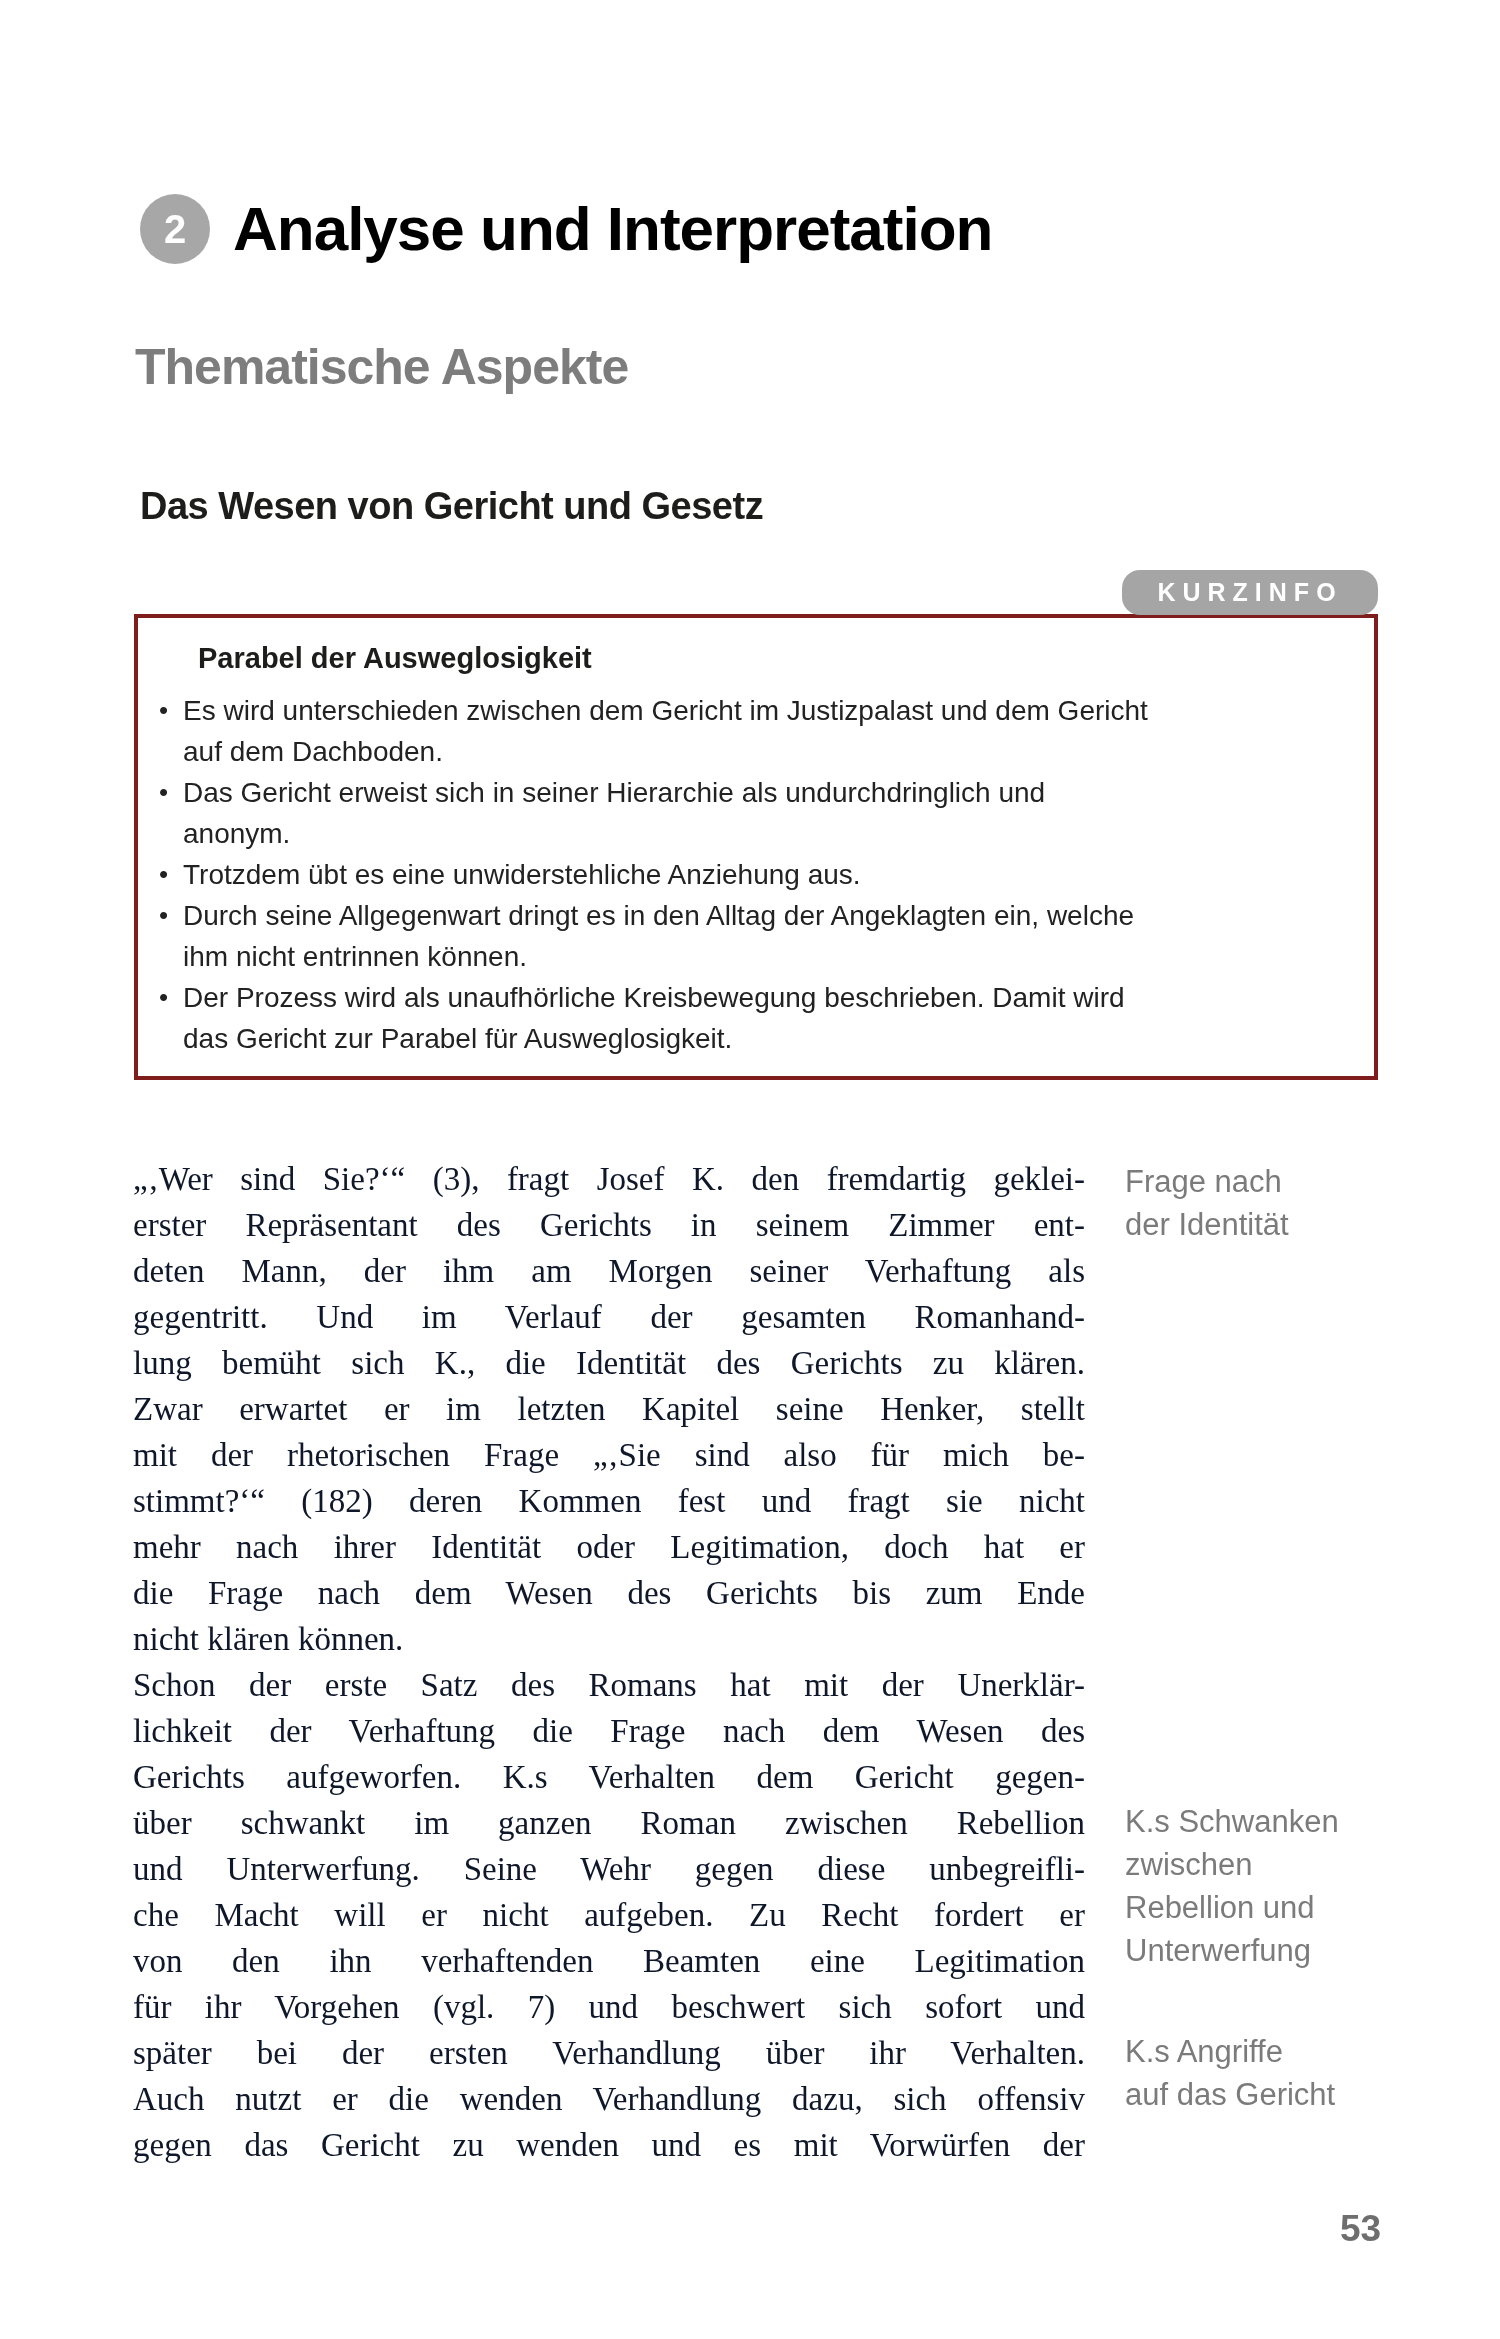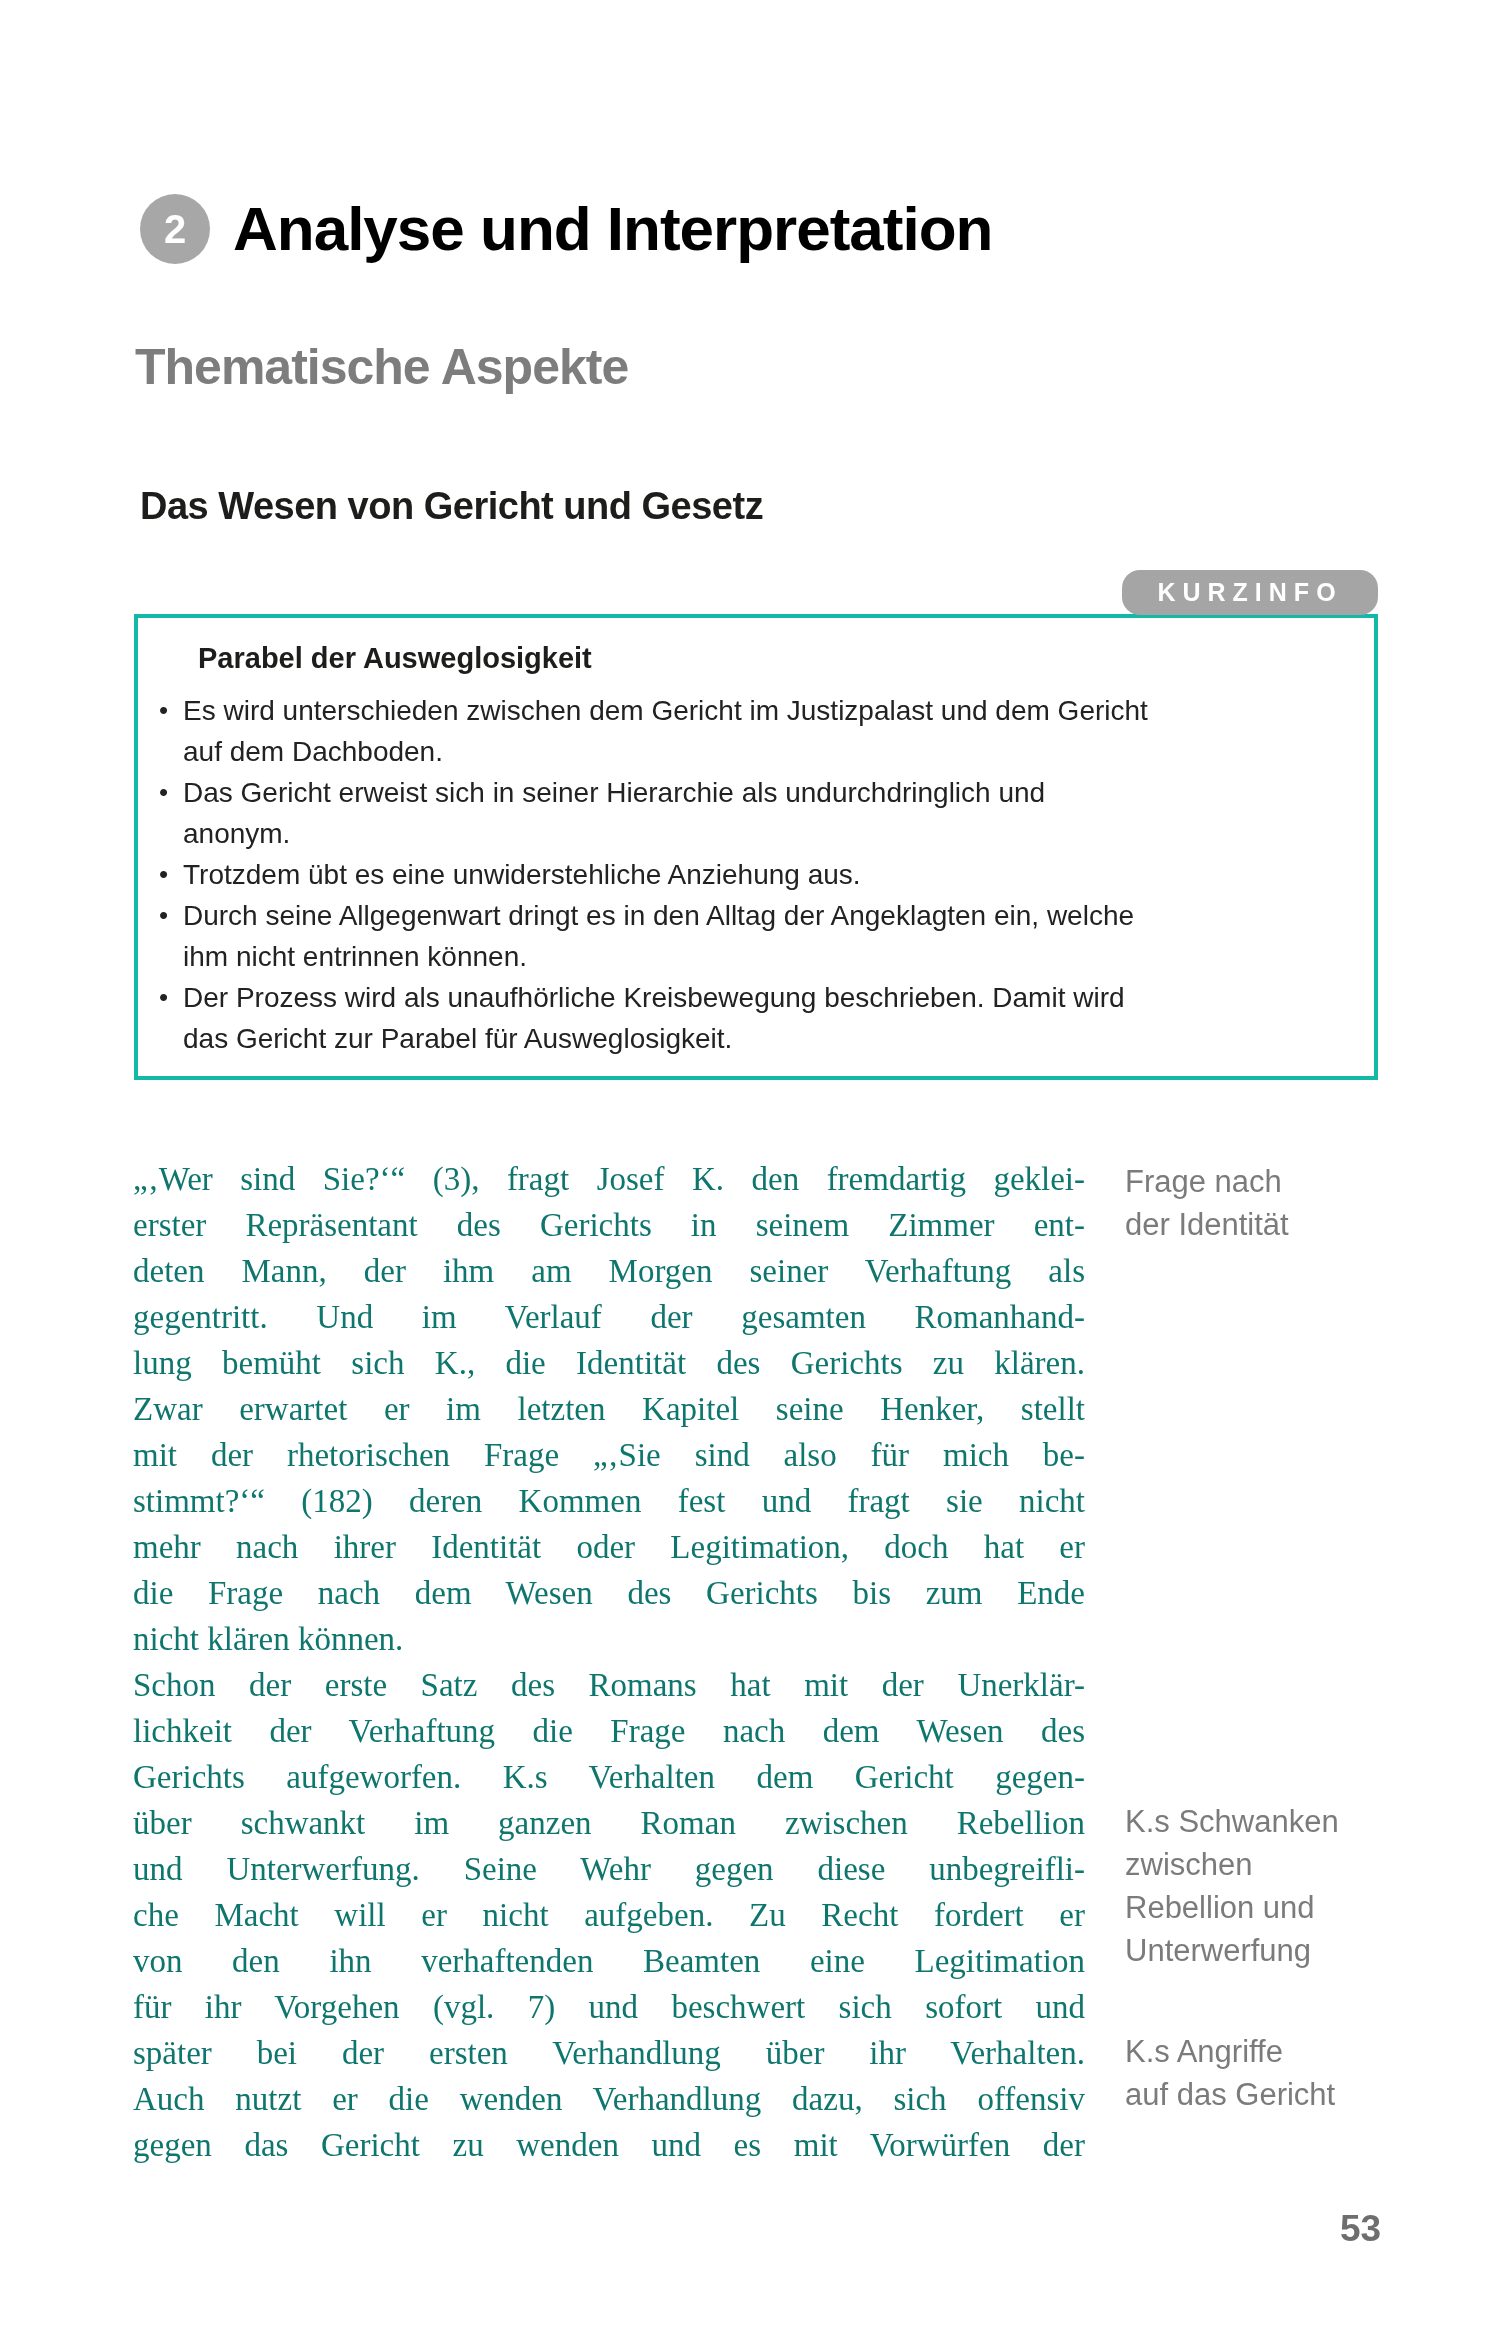--- a/index.html
+++ b/index.html
@@ -38,21 +38,21 @@
   .kurzinfo-tab{
     position:absolute;left:1122px;top:570px;width:256px;height:45px;
     background:#a5a5a5;color:#ffffff;
     font-size:25px;font-weight:bold;letter-spacing:7px;
     display:flex;align-items:center;justify-content:center;
     z-index:2;
     border-radius:18px;
   }
   .kurzinfo-box{
     position:absolute;left:134px;top:614px;width:1244px;height:466px;
-    box-sizing:border-box;border:4px solid #14b8a6;background:#ffffff;
+    box-sizing:border-box;border:4px solid #7f1d1d;background:#ffffff;
     z-index:1;
   }
   .kurzinfo-title{
     margin:24px 0 15px 60px;
     font-size:29px;font-weight:bold;color:#1d1d1b;
   }
   .kurzinfo-list{
     margin:0 24px 0 19px;padding:0;list-style:none;
   }
   .kurzinfo-list li{
@@ -62,21 +62,21 @@
   }
   .kurzinfo-list li::before{
     content:"•";position:absolute;left:2px;top:0;
     font-size:26px;color:#222222;
   }
   
   .body-text{
     position:absolute;left:133px;top:1156px;width:952px;
     font-family:"Liberation Serif","DejaVu Serif",serif;
     font-stretch:semi-condensed;
-    font-size:33px;line-height:46px;color:#0f766e;
+    font-size:33px;line-height:46px;color:#0f172a;
   }
   .bline{text-align:justify;text-align-last:justify;}
   .bline.last{text-align-last:left;}
   
   .margin-note{
     position:absolute;left:1125px;width:310px;
     font-size:31px;line-height:43px;color:#7b7b7b;
     white-space:pre-line;
   }
   .note-1{top:1160px;}

